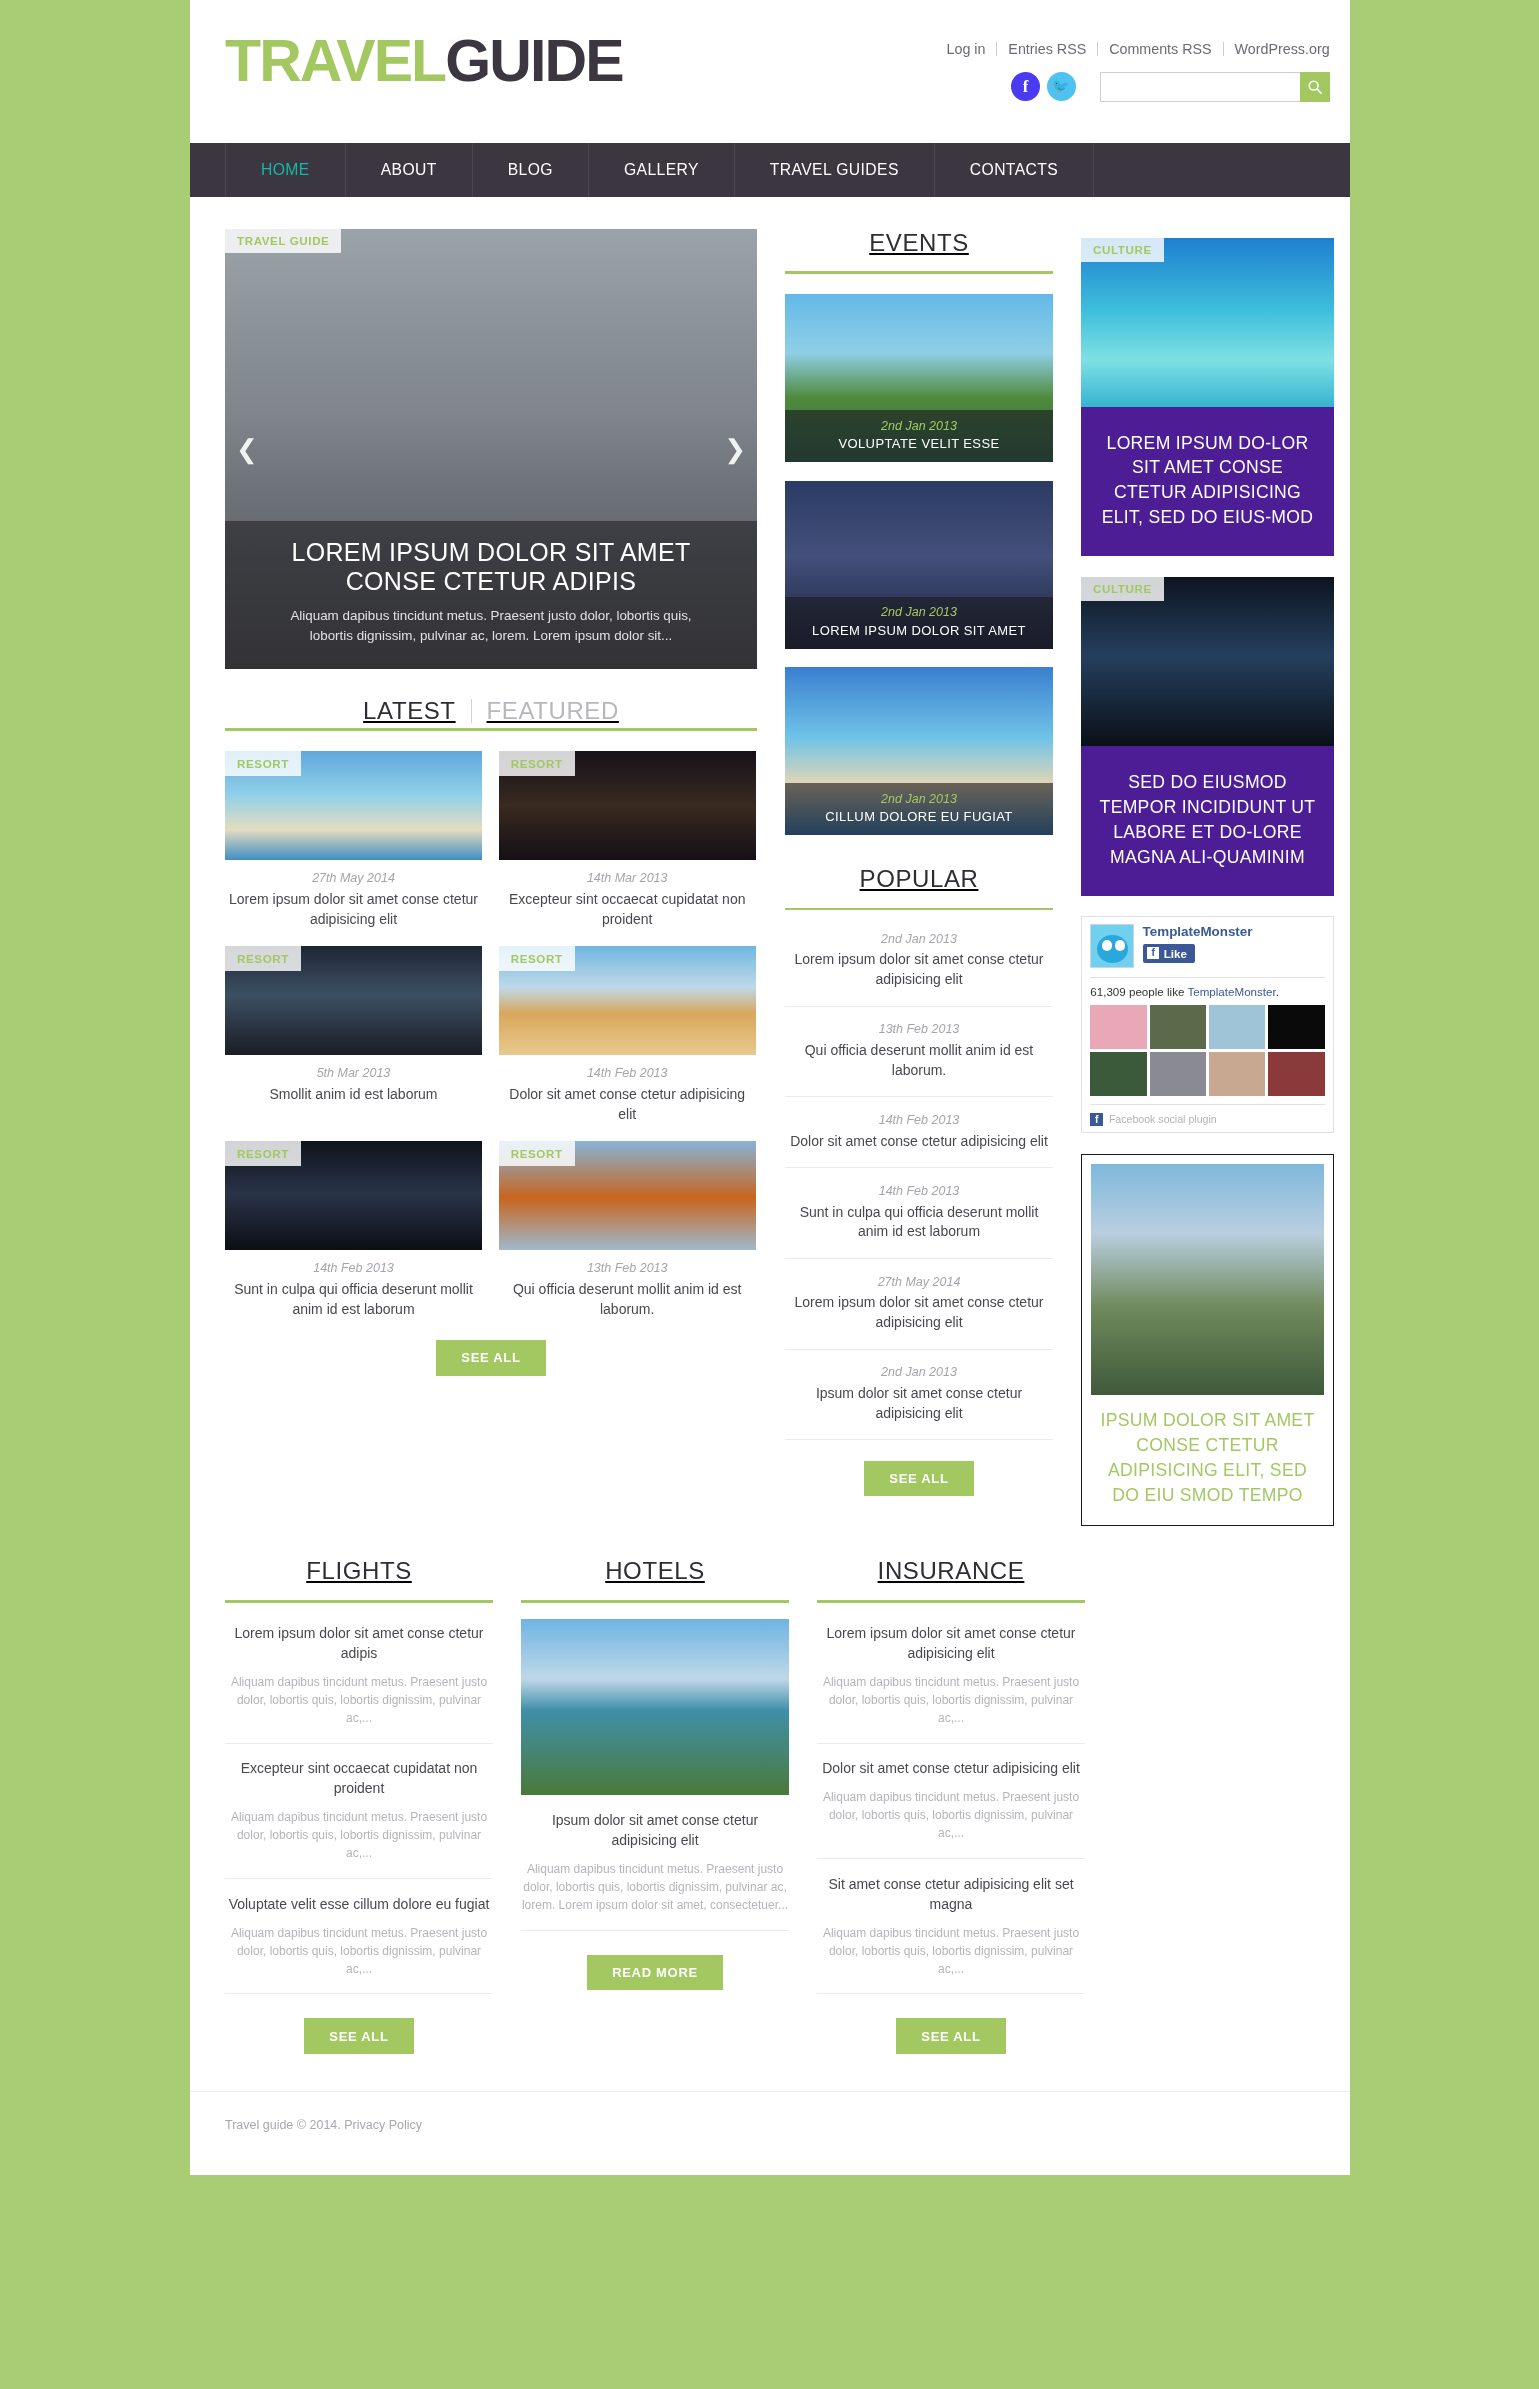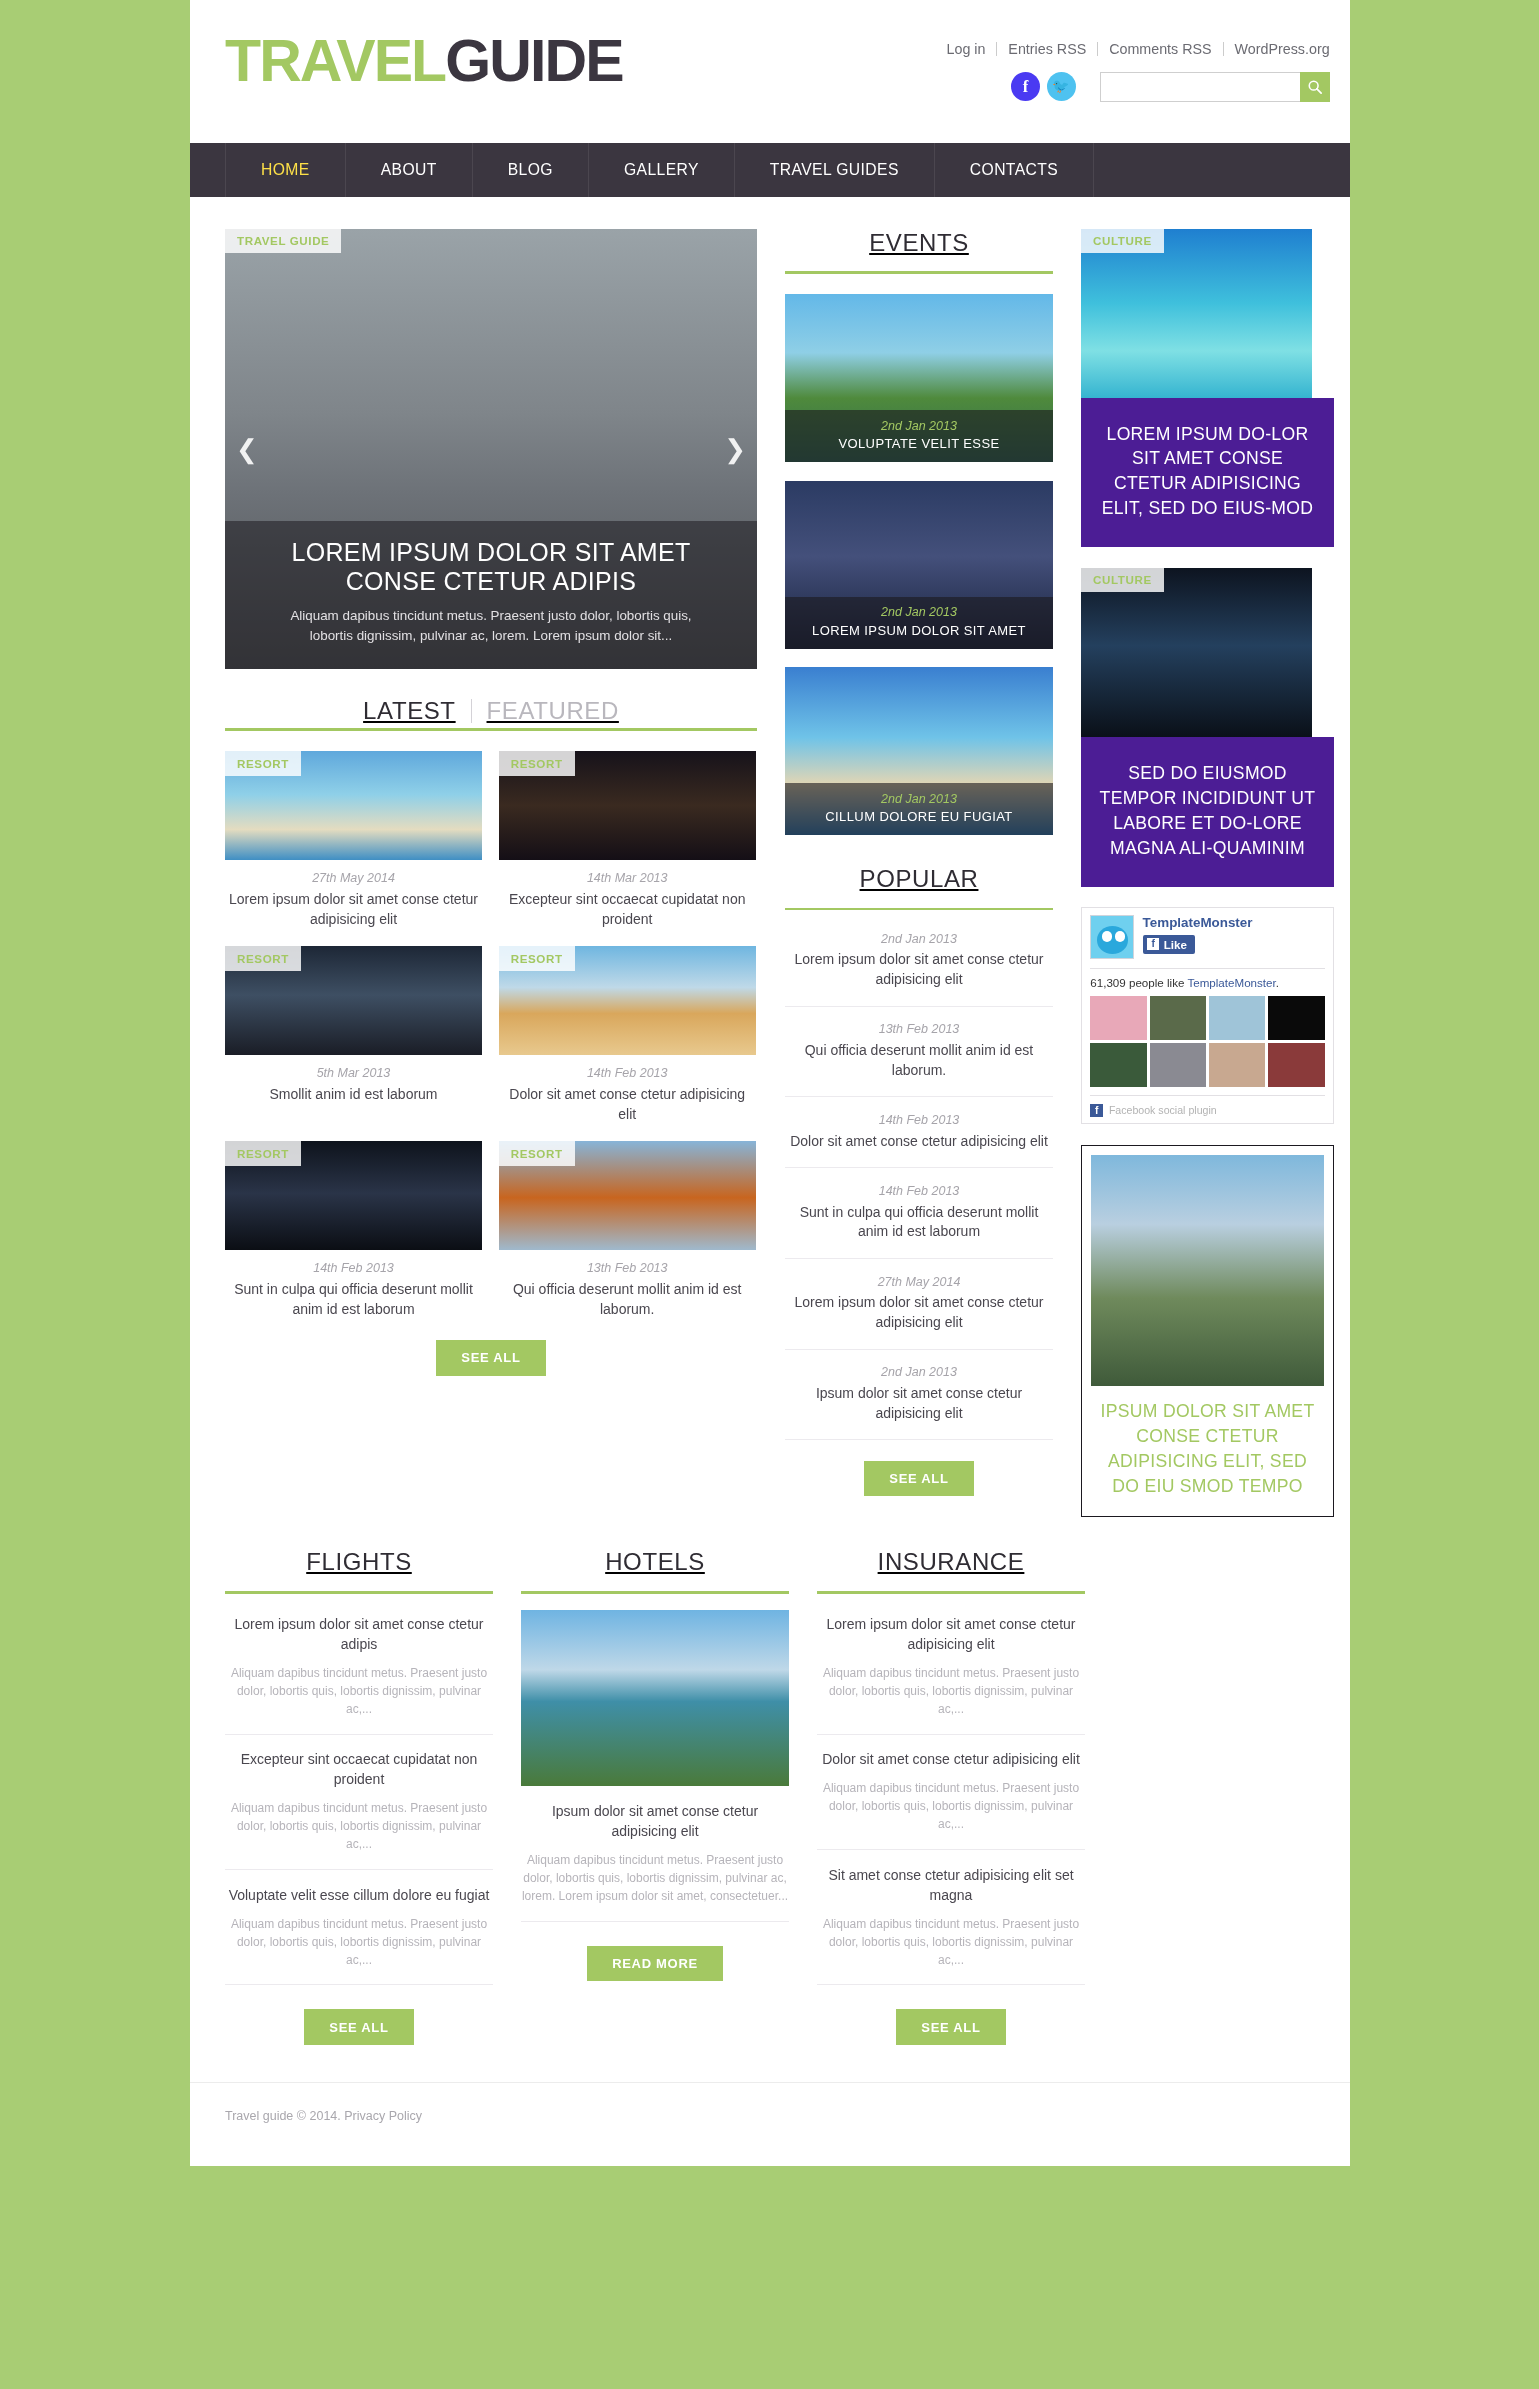--- a/index.html
+++ b/index.html
@@ -51,21 +51,21 @@
 
   
   .nav-wrap { background: #3b3640; margin: 0 190px; height: 54px; display: flex; }
   .nav-wrap .nav-pad { width: 35px; }
   .nav-item {
     color: #fff; font-size: 15.7px; letter-spacing: 0.4px;
     display: flex; align-items: center; justify-content: center;
     padding: 0 35px; border-left: 0.9px solid #4b464f; cursor: pointer;
     white-space: nowrap;
   }
-  .nav-item.active { color: #fde047; }
+  .nav-item.active { color: #14b8a6; }
   .nav-item:last-of-type { border-right: 0.9px solid #4b464f; }
 
   
   .content-wrap { background: #fff; margin: 0 190px; padding: 31.5px 35px 0 35px; }
   .cols { display: flex; gap: 28px; align-items: flex-start; }
   .col-left { width: 532px; }
   .col-mid { width: 268px; }
   .col-right { width: 253px; }
 
   
@@ -125,21 +125,21 @@
   .ev-ttl { color: #fff; font-size: 13px; letter-spacing: 0.4px; margin-top: 3.7px; }
 
   
   .pop-item { padding: 15.7px 0; border-bottom: 0.9px solid #eceaee; text-align: center; }
   .pop-item:first-child { border-top: none; }
   .pop-date { font-size: 12.5px; color: #a6a4aa; font-style: italic; }
   .pop-ttl { font-size: 14px; color: #4a474f; line-height: 1.42; margin-top: 4.6px; }
 
   
   .cult-card { width: 253px; margin-bottom: 20.4px; }
-  .cult-img { position: relative; width: 231px; height: 169px; overflow: hidden; }
+  .cult-img { position: relative; width: 253px; height: 169px; overflow: hidden; margin-top: 9px; }
   .cult-body { background: #4c1d95; color: #fff; text-align: center; padding: 24px 16.7px 26px; }
   .cult-ttl { font-size: 17.6px; line-height: 1.42; letter-spacing: 0.3px; }
 
   
   .fb-widget { width: 253px; border: 0.9px solid #e2e0e4; background:#fff; padding: 7.4px 8.3px 6.5px; margin-bottom: 20.4px; }
   .fb-top { display: flex; gap: 8.3px; align-items: flex-start; }
   .fb-avatar { width: 44px; height: 44px; background:#6fd0ef; border:0.9px solid #cfd4dc; position:relative; overflow:hidden;}
   .fb-avatar .blob { position:absolute; width:31.5px; height:28px; background:#2aa8dc; border-radius:50%; left:5.6px; top:9.3px;}
   .fb-avatar .eye { position:absolute; width:10.2px;height:10.2px;background:#fff;border-radius:50%; top:15px;}
   .fb-name { color:#3b5998; font-size:13.4px; font-weight:bold; }

